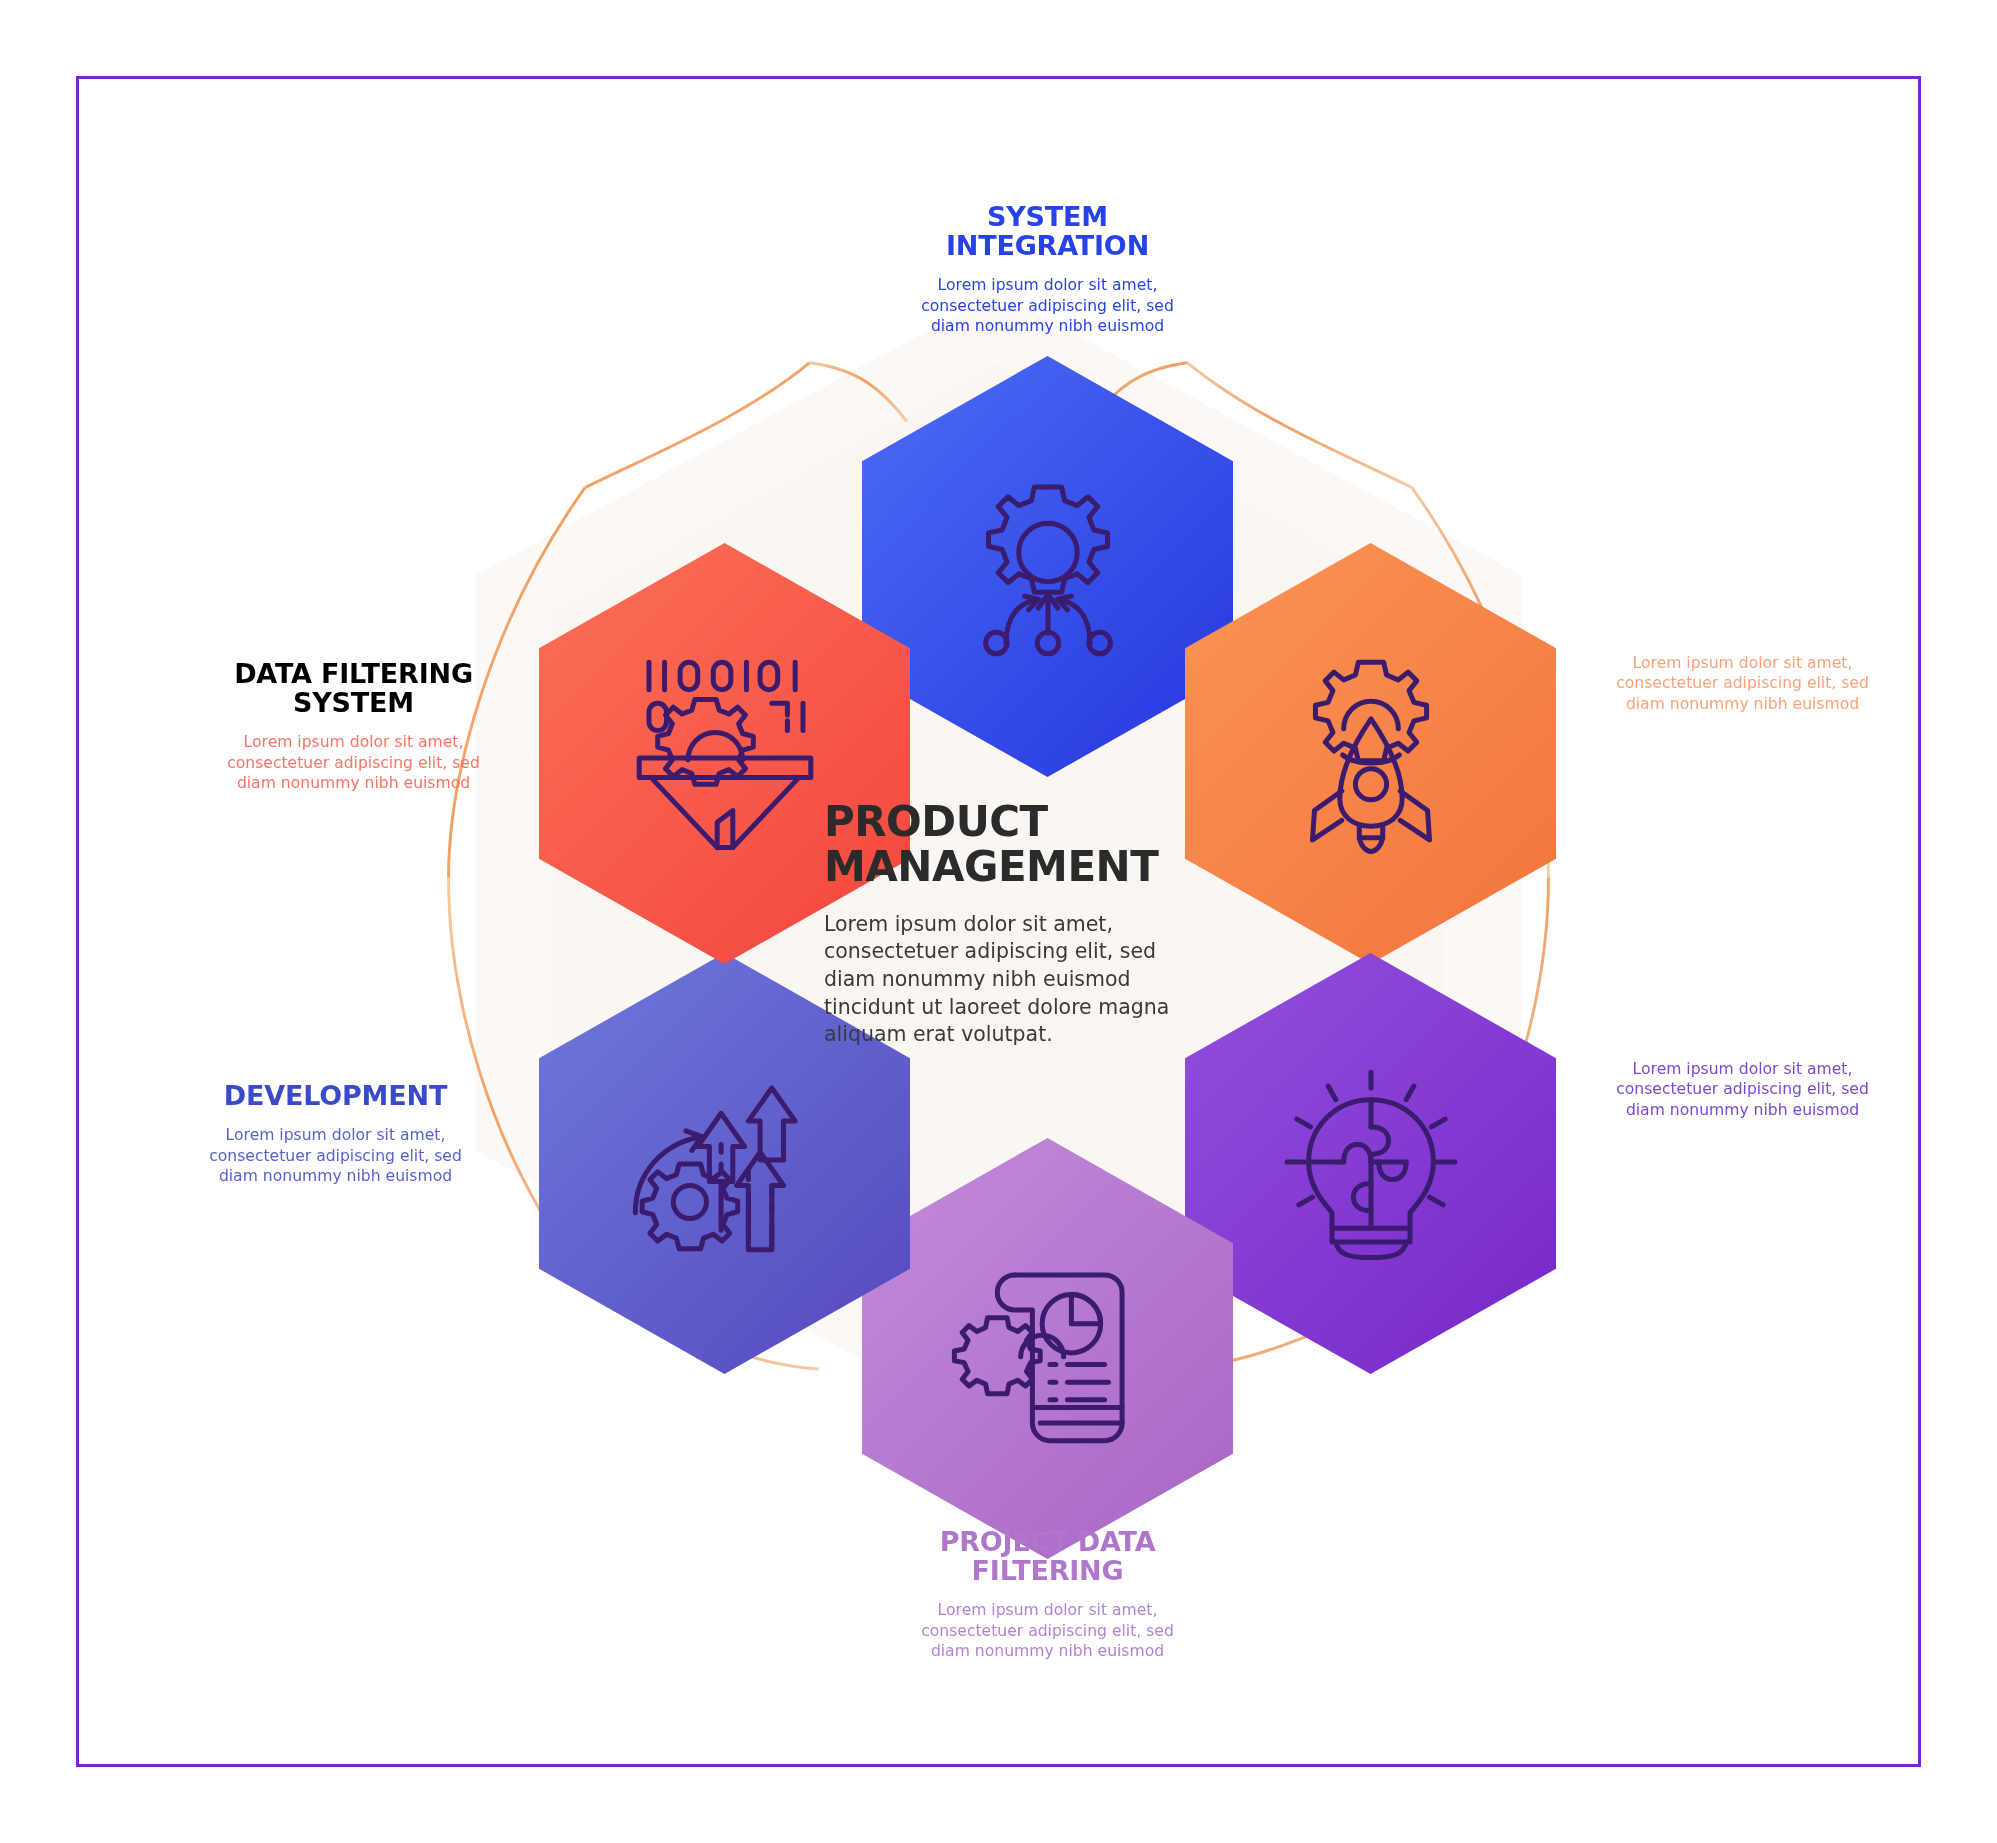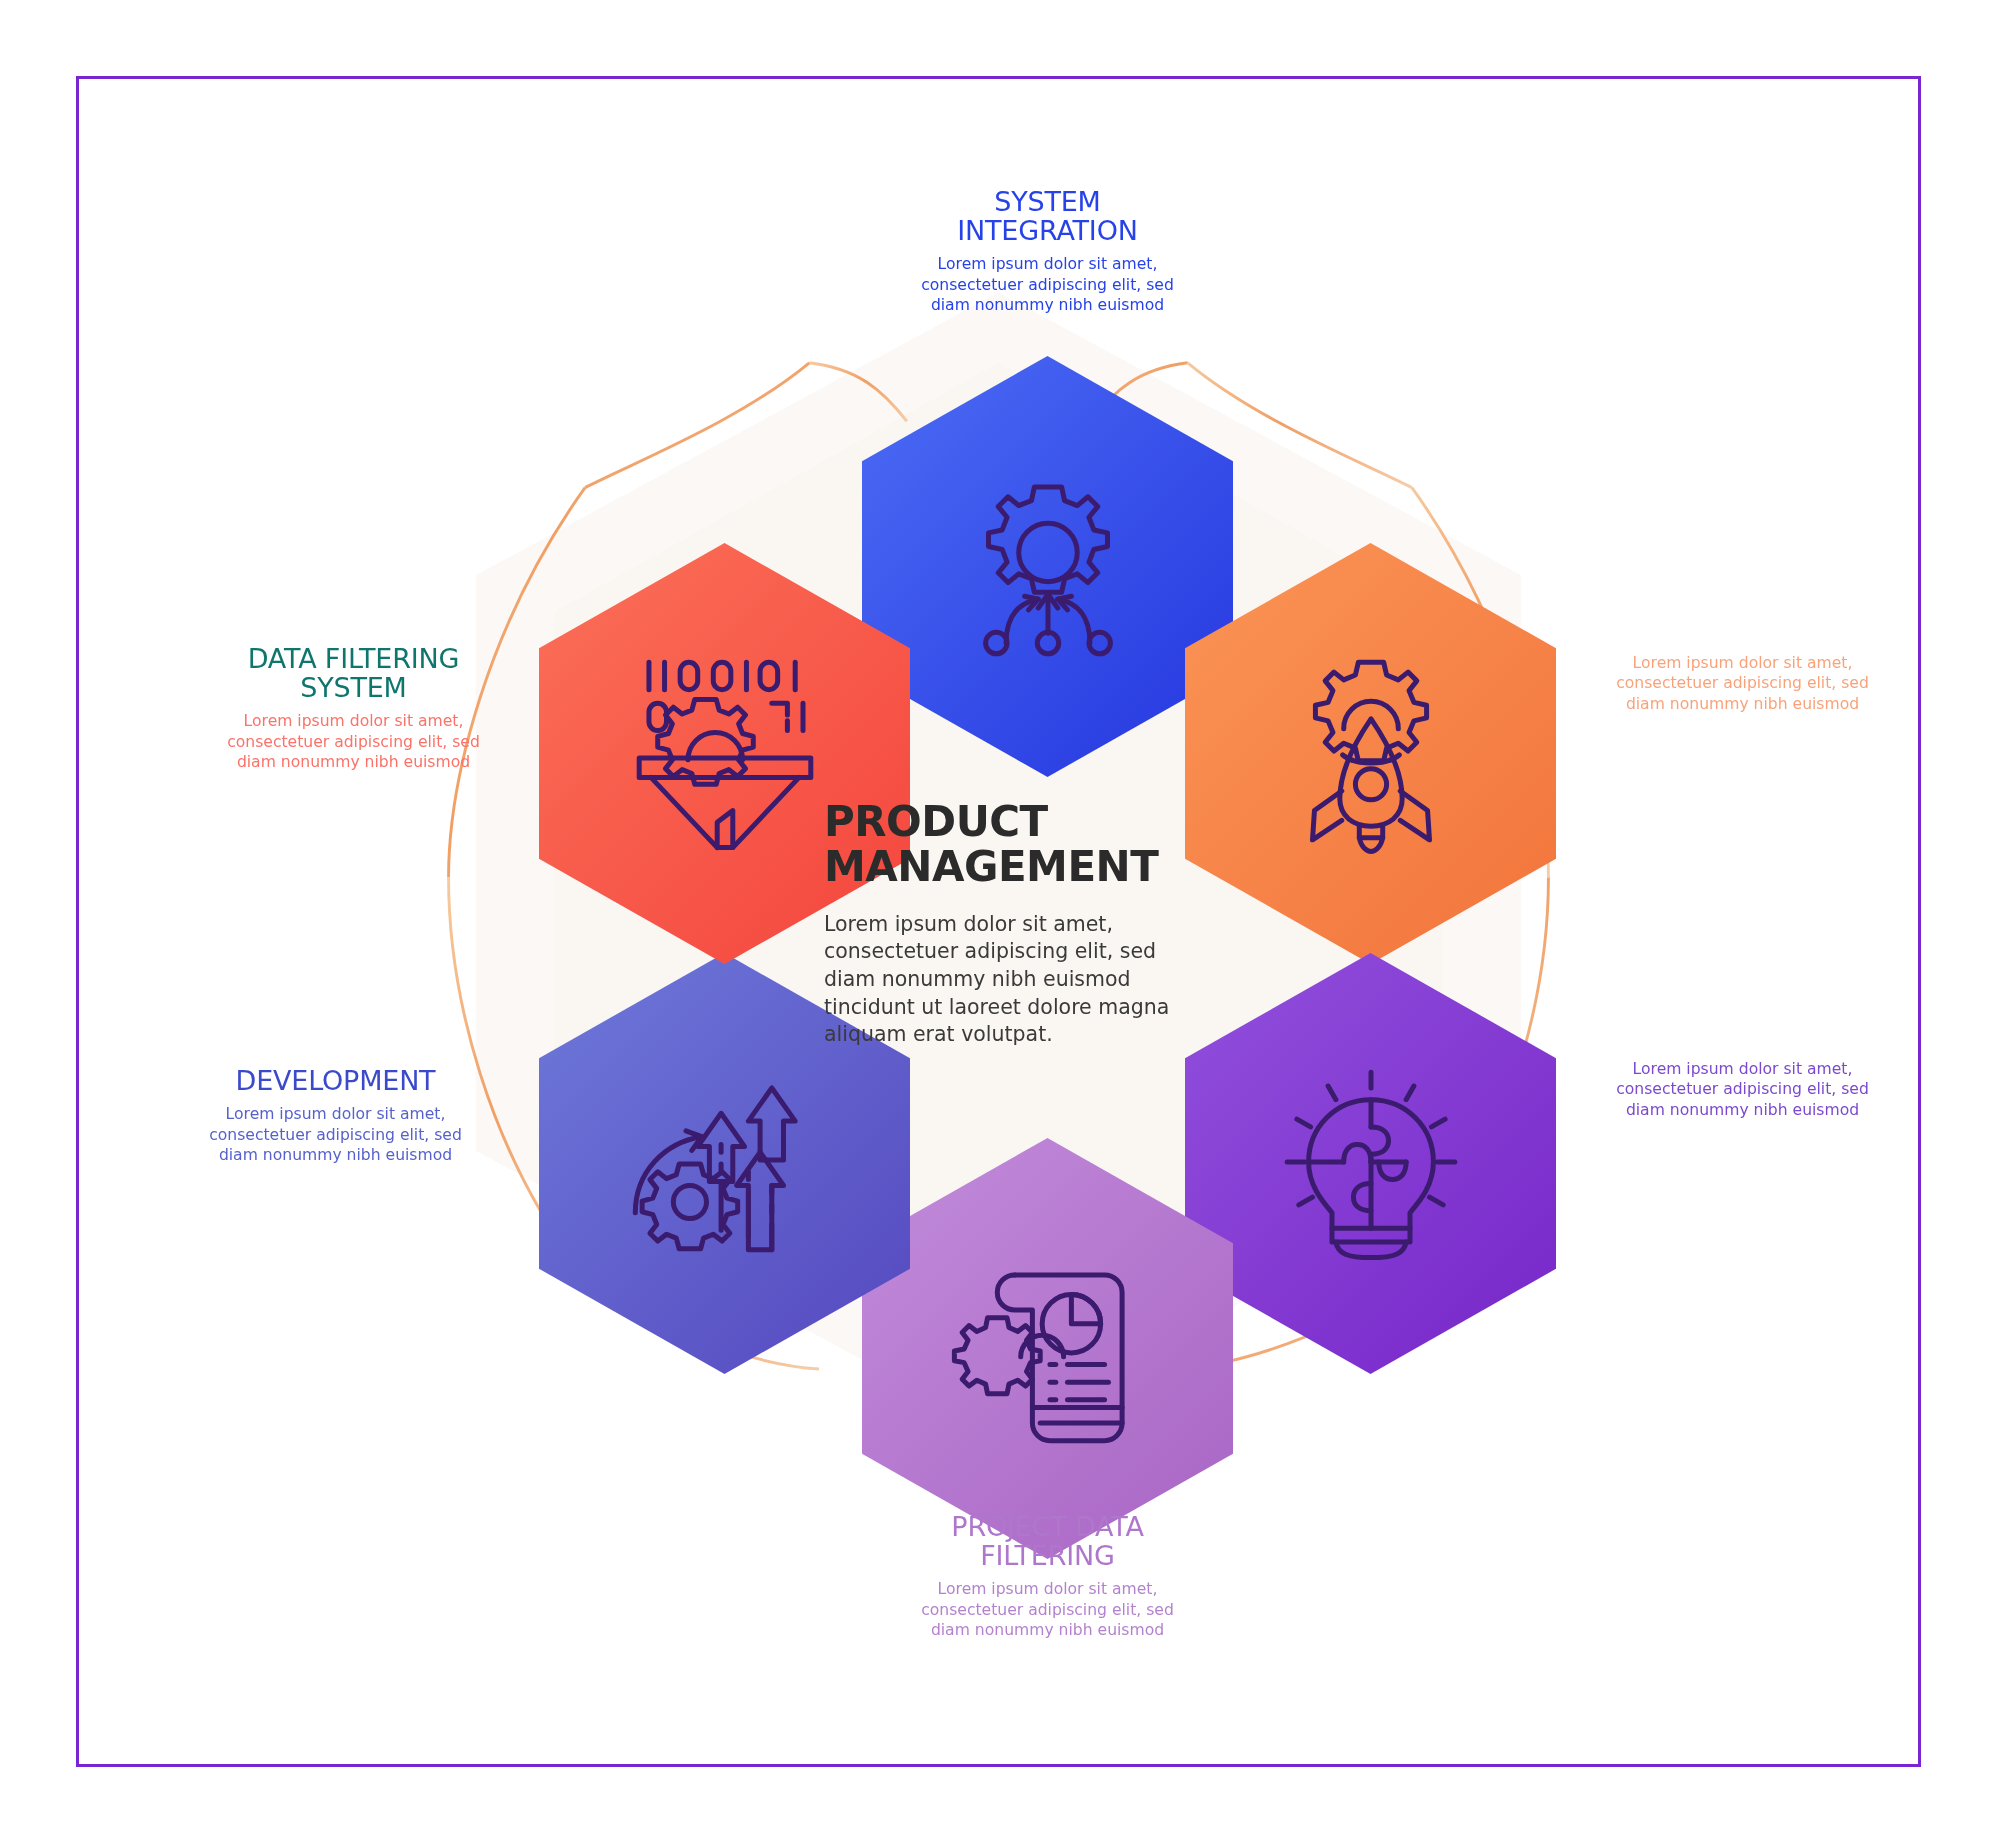--- a/index.html
+++ b/index.html
@@ -82,25 +82,25 @@
   #center-desc {
     margin-top: 21.5px;
     font-size: 20.5px;
     line-height: 1.35;
     color: #3A3A3A;
   }
 
   
   .label-block { position: absolute; width: 293px; }
   .label-title {
-    font-weight: normal;
+    font-weight: bold;
     font-size: 27px;
     line-height: 1.08;
     letter-spacing: -0.2px;
-    margin: 0;
+    margin: 15px;
     white-space: pre-line;
   }
   .label-desc {
     margin-top: 8.8px;
     font-size: 15.6px;
     line-height: 1.32;
   }
 
   .t-center { text-align: center; }
 </style>
@@ -286,20 +286,20 @@
 FILTERING</h2>
     <p class="label-desc" style="color:#B382CE;">Lorem ipsum dolor sit amet, consectetuer adipiscing elit, sed diam nonummy nibh euismod</p>
   </div>
 
   <div class="label-block t-center" style="left:189px; top:1066px; width:293px;">
     <h2 class="label-title" style="color:#3B4ACB;">DEVELOPMENT</h2>
     <p class="label-desc" style="color:#5661CE;">Lorem ipsum dolor sit amet, consectetuer adipiscing elit, sed diam nonummy nibh euismod</p>
   </div>
 
   <div class="label-block t-center" style="left:207px; top:644px; width:293px;">
-    <h2 class="label-title" style="color:#0f766e;">DATA FILTERING
+    <h2 class="label-title" style="color:#000000;">DATA FILTERING
 SYSTEM</h2>
     <p class="label-desc" style="color:#FA7268;">Lorem ipsum dolor sit amet, consectetuer adipiscing elit, sed diam nonummy nibh euismod</p>
   </div>
 
   <div id="frame"></div>
 </div>
 
 
 </body></html>

